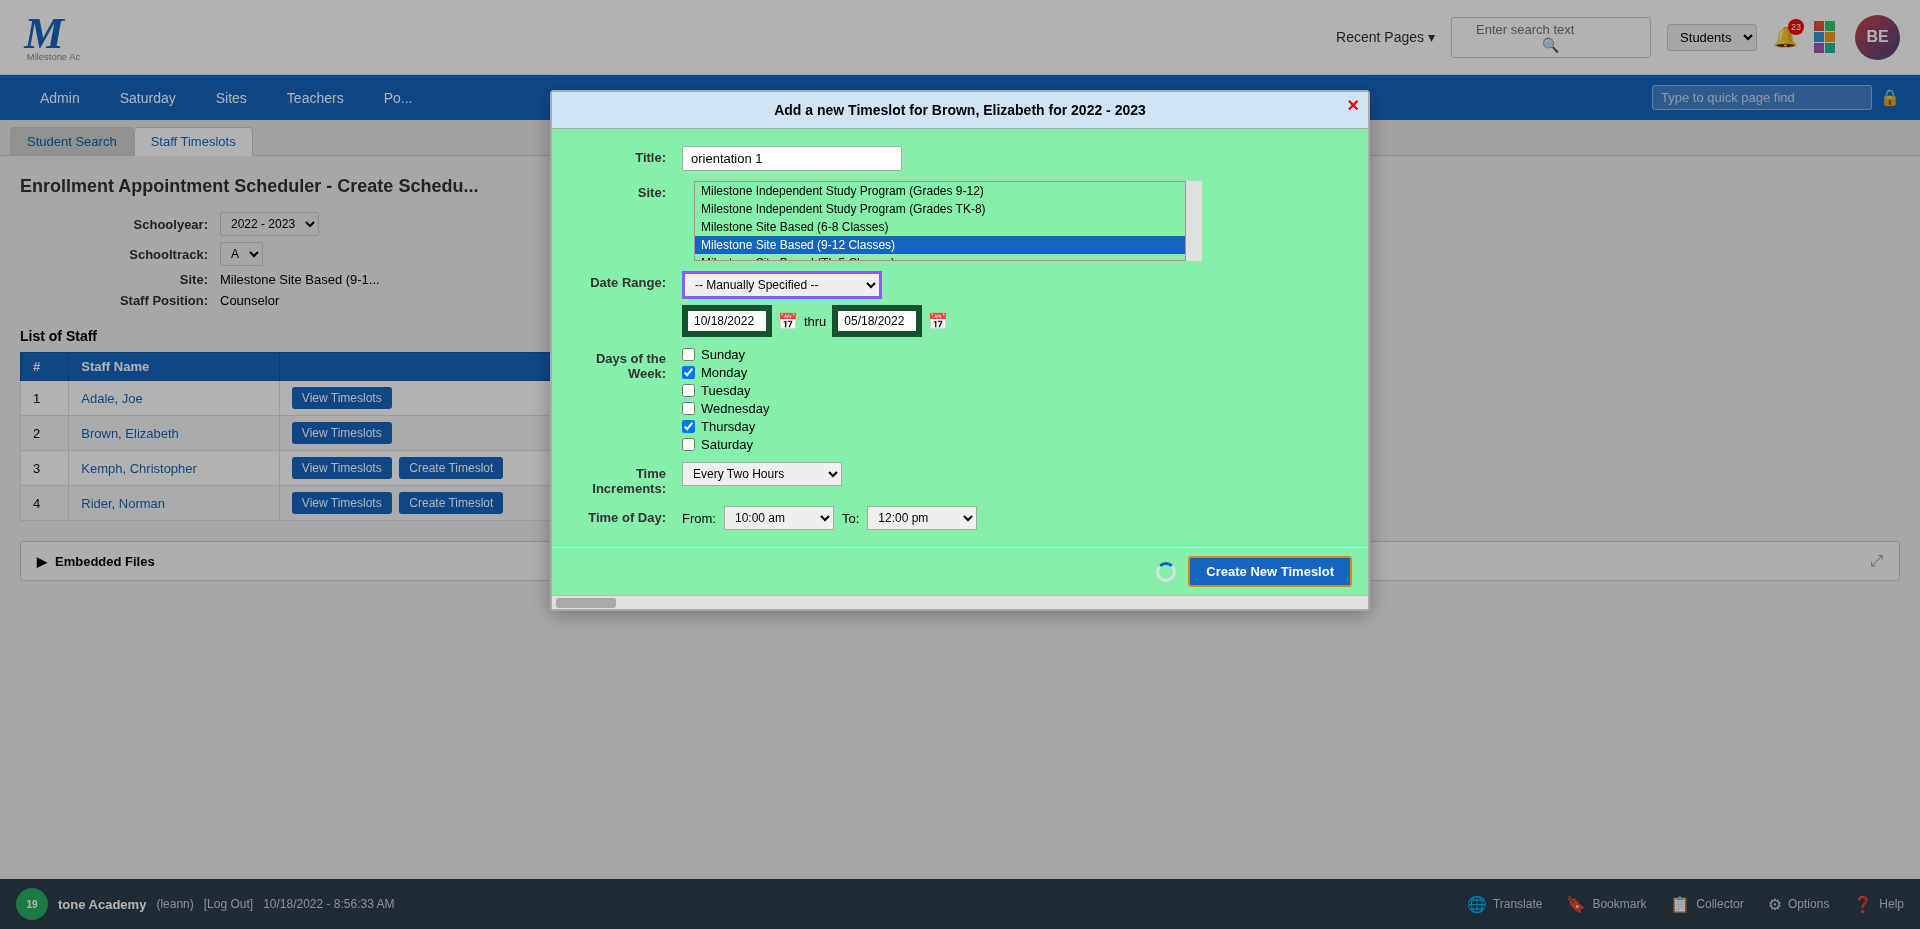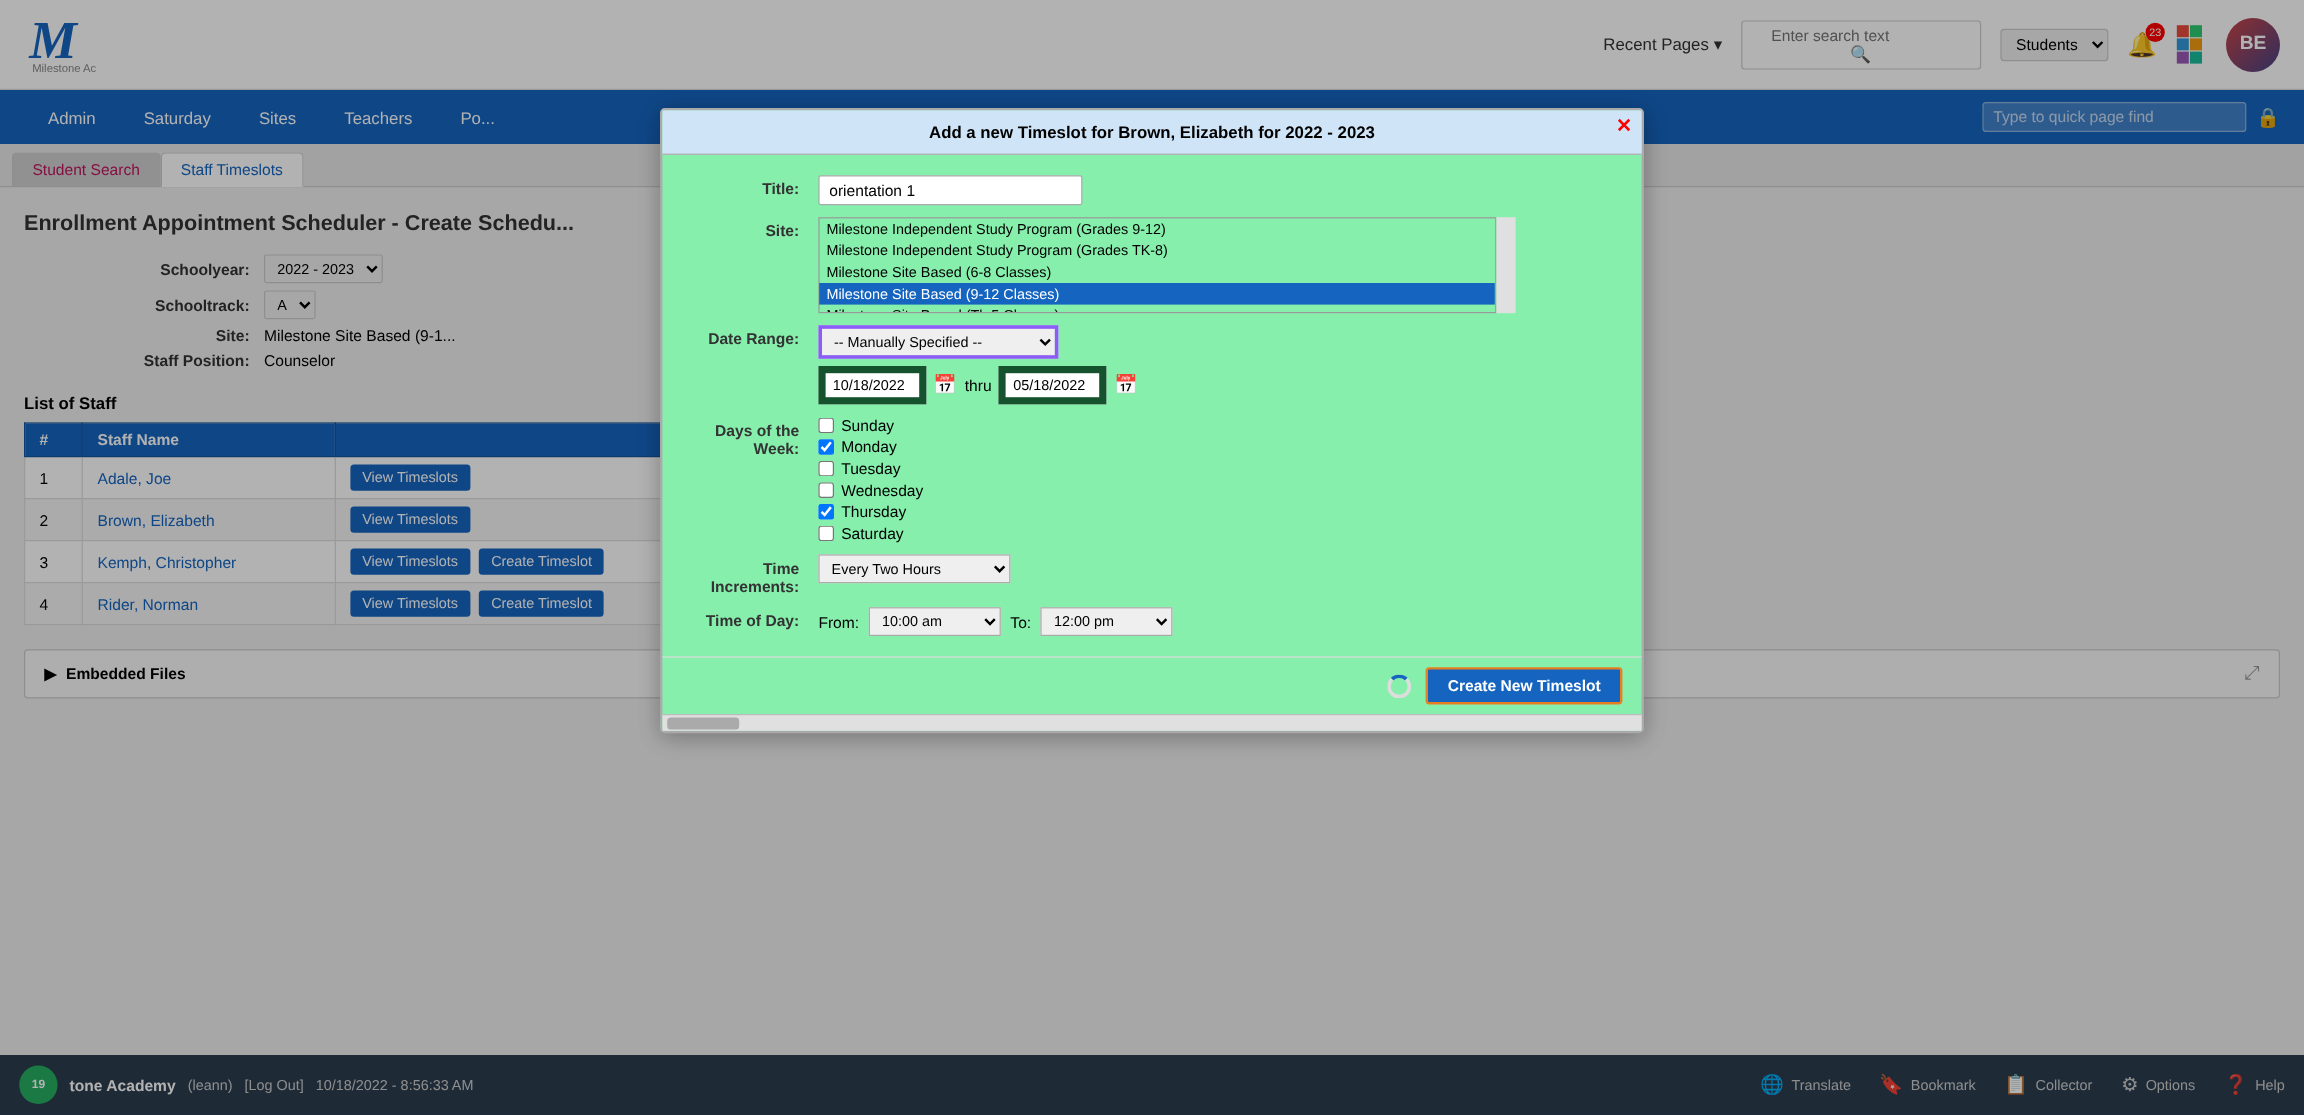--- a/index.html
+++ b/index.html
@@ -149,21 +149,21 @@
       border-bottom: 1px solid #ccc;
     }
     .tab {
       padding: 6px 16px;
       border: 1px solid #ccc;
       border-bottom: none;
       cursor: pointer;
       font-size: 13px;
       border-radius: 4px 4px 0 0;
       background: #d0d0d0;
-      color: #be185d;
+      color: #0369a1;
     }
     .tab.active {
       background: white;
       color: #1565c0;
       border-bottom: 1px solid white;
       margin-bottom: -1px;
     }
 
     
     .content { padding: 20px; position: relative; }
@@ -606,21 +606,21 @@
         <div class="modal-label">Title:</div>
         <div class="modal-field">
           <input class="modal-input" type="text" value="orientation 1" style="">
         </div>
       </div>
 
       <div class="modal-row">
         <div class="modal-label">Site:</div>
         <div class="modal-field">
           <div style="display:flex; width:100%;">
-            <div class="site-list" style="width:565px;">
+            <div class="site-list" style="width:492px;margin-left:12px;">
               <div class="site-list-item">Milestone Independent Study Program (Grades 9-12)</div>
               <div class="site-list-item">Milestone Independent Study Program (Grades TK-8)</div>
               <div class="site-list-item">Milestone Site Based (6-8 Classes)</div>
               <div class="site-list-item selected">Milestone Site Based (9-12 Classes)</div>
               <div class="site-list-item">Milestone Site Based (Tk-5 Classes)</div>
             </div>
             <div class="site-scrollbar"></div>
           </div>
         </div>
       </div>

